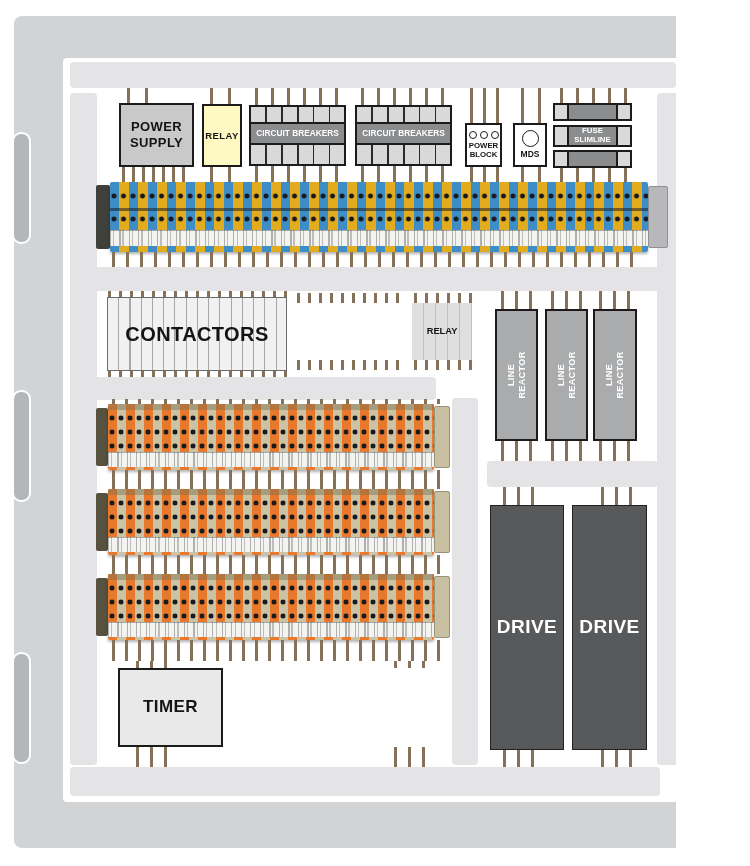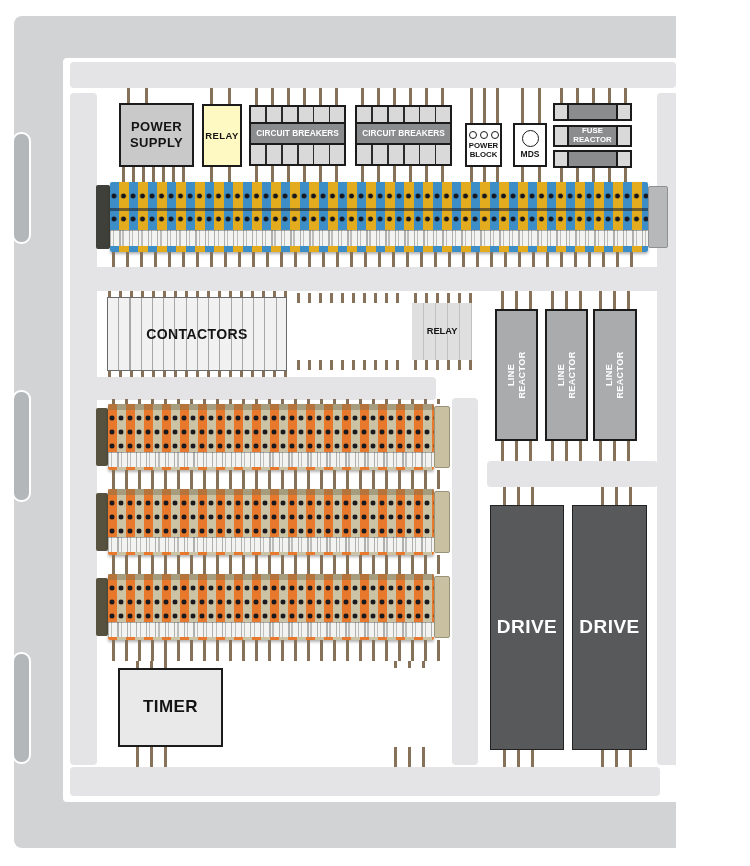--- a/index.html
+++ b/index.html
@@ -121,21 +121,21 @@
 
   <div class="box" style="left:513px;top:123px;width:34px;height:44px;background:#fff;border:2px solid #1b1b1b;flex-direction:column;gap:2px;">
     <span class="circle" style="width:15px;height:15px;"></span>
     <span class="lbl" style="font-size:8.5px;letter-spacing:0;">MDS</span>
   </div>
 
   <div>
     <div class="fhbar" style="left:553px;top:103px;width:79px;height:18px;"></div>
     <div class="fhbar" style="left:553px;top:125px;width:79px;height:22px;">
       <span class="lbl white" style="font-size:7.8px;letter-spacing:0;line-height:1.15;">FUSE
-REACTOR</span>
+SLIMLINE</span>
     </div>
     <div class="fhbar" style="left:553px;top:150px;width:79px;height:18px;"></div>
   </div>
 
   <div class="abs" style="left:96px;top:182px;width:572px;height:70px;">
     <div class="cap" style="left:0;top:3px;width:14px;height:64px;background:#3f4039;"></div>
     <div class="abs" style="left:14px;top:0;width:538px;height:70px;border-radius:2px;
                 background:repeating-linear-gradient(90deg,var(--blue) 0 9.5px,var(--yellow) 9.5px 19px);
                 box-shadow:0 2px 3px rgba(0,0,0,.3);">
       <div class="dotrow" style="top:7px;height:14px;"></div>
@@ -143,21 +143,21 @@
       <div class="dotrow" style="top:30px;height:14px;"></div>
       <div class="labelband" style="top:48px;height:15px;"></div>
     </div>
     <div class="cap" style="left:552px;top:4px;width:20px;height:62px;background:#b7b8ba;border:1px solid #8f9092;box-sizing:border-box;"></div>
   </div>
   <div class="wires" style="left:112px;top:252px;width:521px;height:15px;--sp:14px;"></div>
 
   <div class="wires" style="left:108px;top:291px;width:179px;height:6px;--sp:11px;"></div>
   <div class="box" style="left:107px;top:297px;width:180px;height:74px;border:1.5px solid #6a6a6a;
               background:repeating-linear-gradient(90deg,#f1f1f2 0 10.1px,#a7a7a7 10.1px 11.25px);">
-    <span class="lbl" style="font-size:14px;">CONTACTORS</span>
+    <span class="lbl" style="font-size:20px;">CONTACTORS</span>
   </div>
   <div class="wires" style="left:108px;top:371px;width:179px;height:6px;--sp:11px;"></div>
 
   <div class="wires" style="left:297px;top:293px;width:102px;height:10px;--sp:11px;"></div>
   <div class="wires" style="left:297px;top:360px;width:102px;height:10px;--sp:11px;"></div>
 
   <div class="wires" style="left:414px;top:293px;width:58px;height:10px;--sp:11px;"></div>
   <div class="box" style="left:412px;top:303px;width:60px;height:57px;
               background:repeating-linear-gradient(90deg,#dfdfe0 0 10.6px,#c2c2c2 10.6px 12px);">
     <span class="lbl" style="font-size:9.3px;letter-spacing:0;">RELAY</span>

